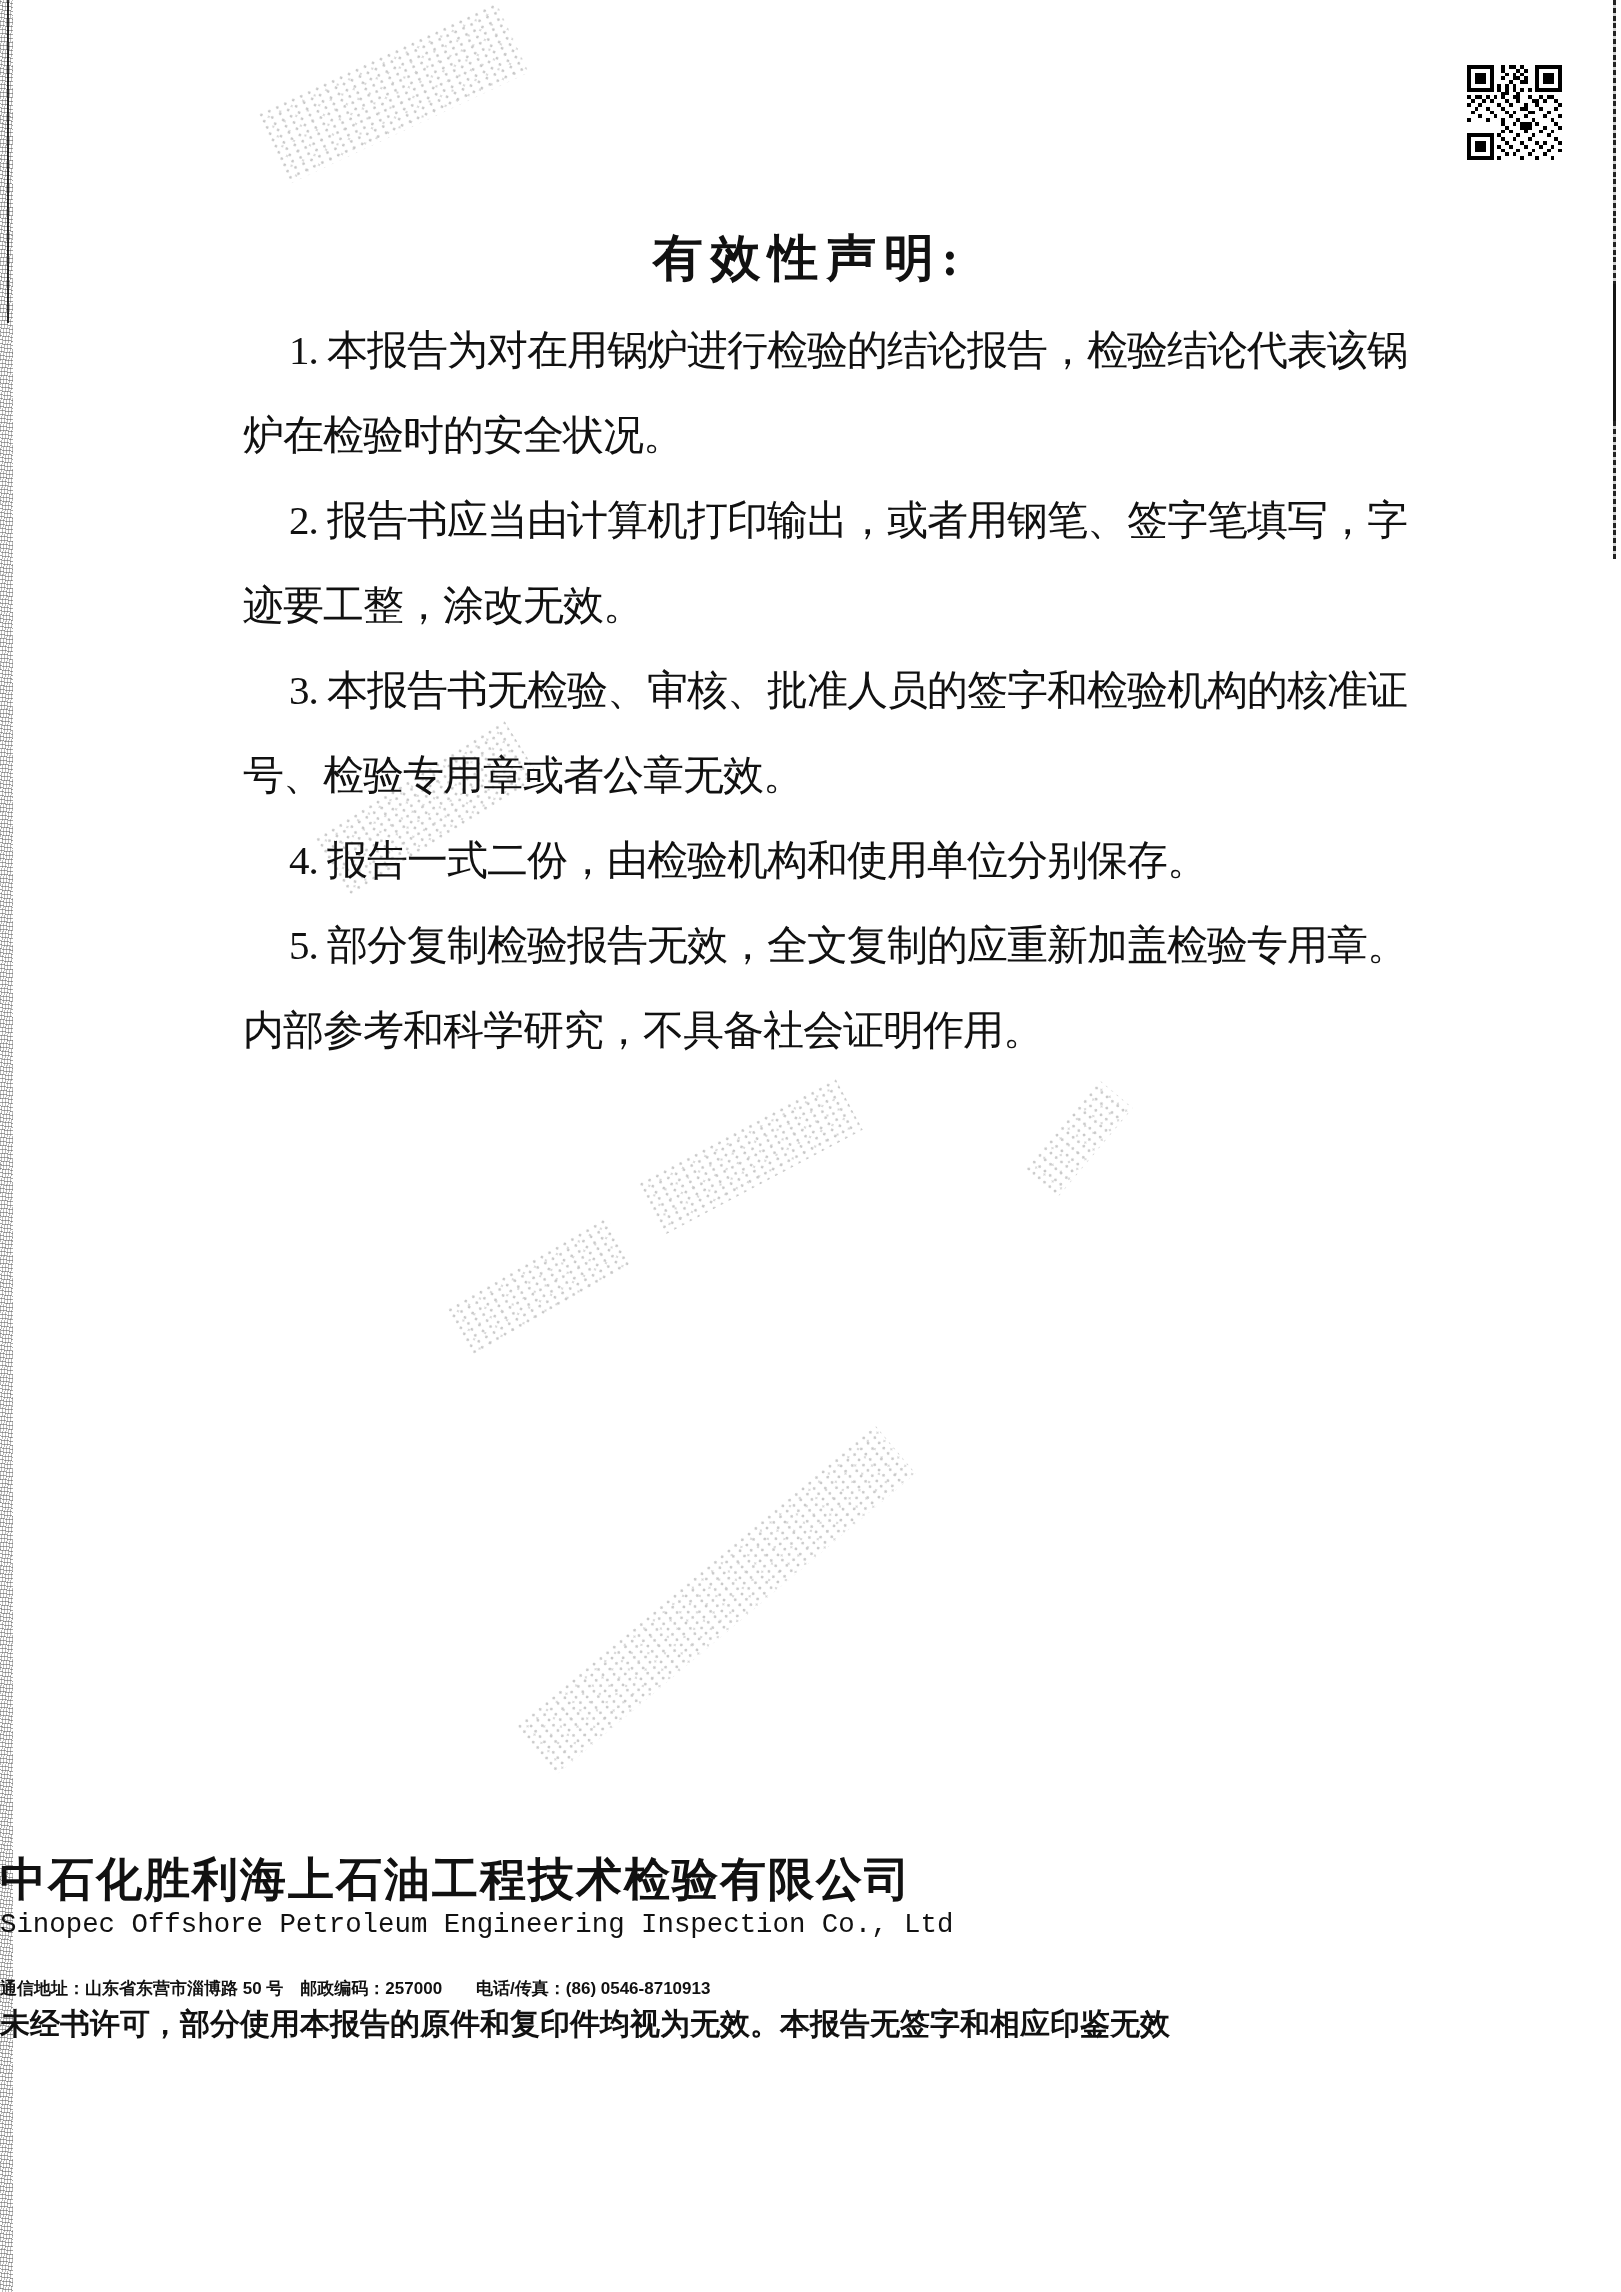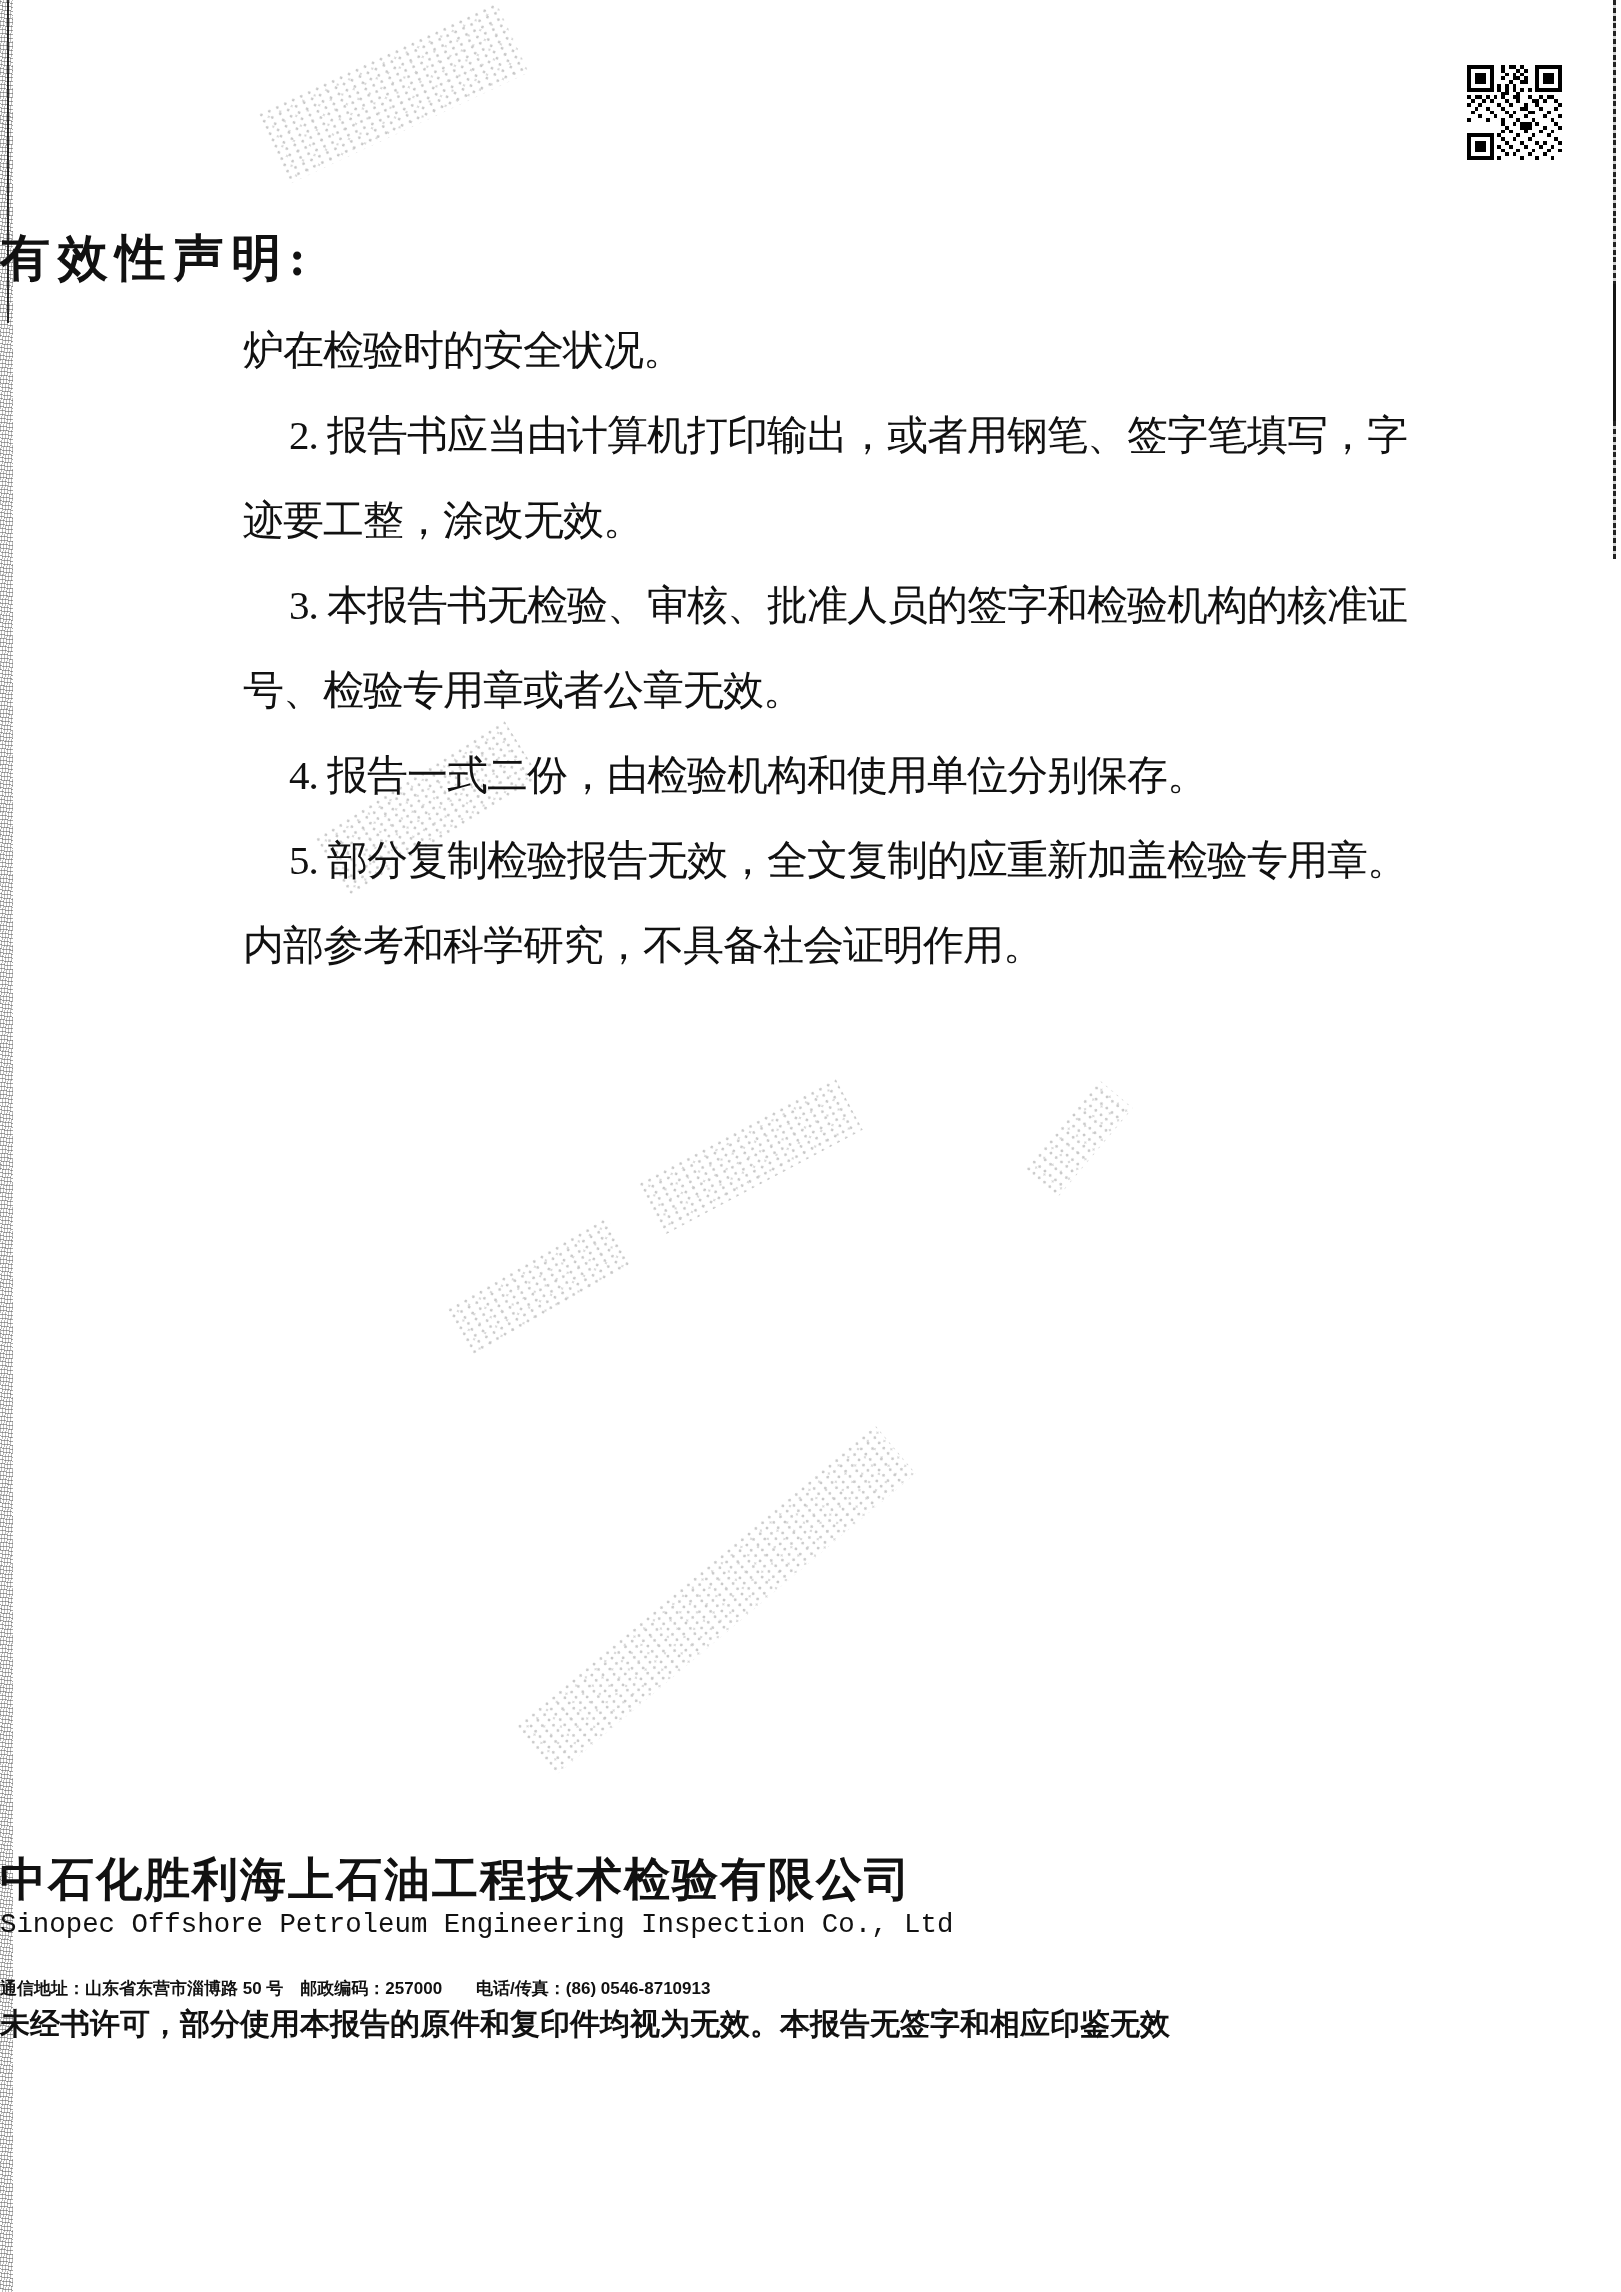--- a/index.html
+++ b/index.html
@@ -40,21 +40,22 @@
       radial-gradient(circle, #aaaaaa 0.9px, transparent 1.3px);
     background-size:8.8px 6.9px, 12.7px 10.8px;
     background-position:0 0, 3.9px 2.9px;
     opacity:.5;
   }
   
   .qr{position:absolute;left:1467px;top:65px;width:95px;height:95px;}
   
   .title{
     position:absolute;left:0;top:225px;width:1539px;
-    font-size:50px;font-weight:bold;letter-spacing:7.8px;
+    text-align:center;
+    font-size:50px;font-weight:bold;letter-spacing:7.8px;padding-left:40px;
   }
   .body-text{
     position:absolute;left:243px;top:308px;width:1157px;
     font-size:41px;line-height:85px;letter-spacing:-1px;
   }
   .body-text p{margin:0;padding:0;}
   .line{white-space:nowrap;}
   .line.first{padding-left:46px;}
   .footer{
     position:absolute;left:0;top:1851px;width:1314px;
@@ -224,20 +225,21 @@
         <rect x="14" y="24" width="1" height="1"></rect>
         <rect x="18" y="24" width="1" height="1"></rect>
         <rect x="22" y="24" width="1" height="1"></rect>
     </g>
   </svg>
 
   <div class="title">有效性声明:</div>
 
   <div class="body-text">
     <p>
+      <span class="line first" style="display:block">1. 本报告为对在用锅炉进行检验的结论报告，检验结论代表该锅</span>
       <span class="line" style="display:block">炉在检验时的安全状况。</span>
     </p>
     <p>
       <span class="line first" style="display:block">2. 报告书应当由计算机打印输出，或者用钢笔、签字笔填写，字</span>
       <span class="line" style="display:block">迹要工整，涂改无效。</span>
     </p>
     <p>
       <span class="line first" style="display:block">3. 本报告书无检验、审核、批准人员的签字和检验机构的核准证</span>
       <span class="line" style="display:block">号、检验专用章或者公章无效。</span>
     </p>

